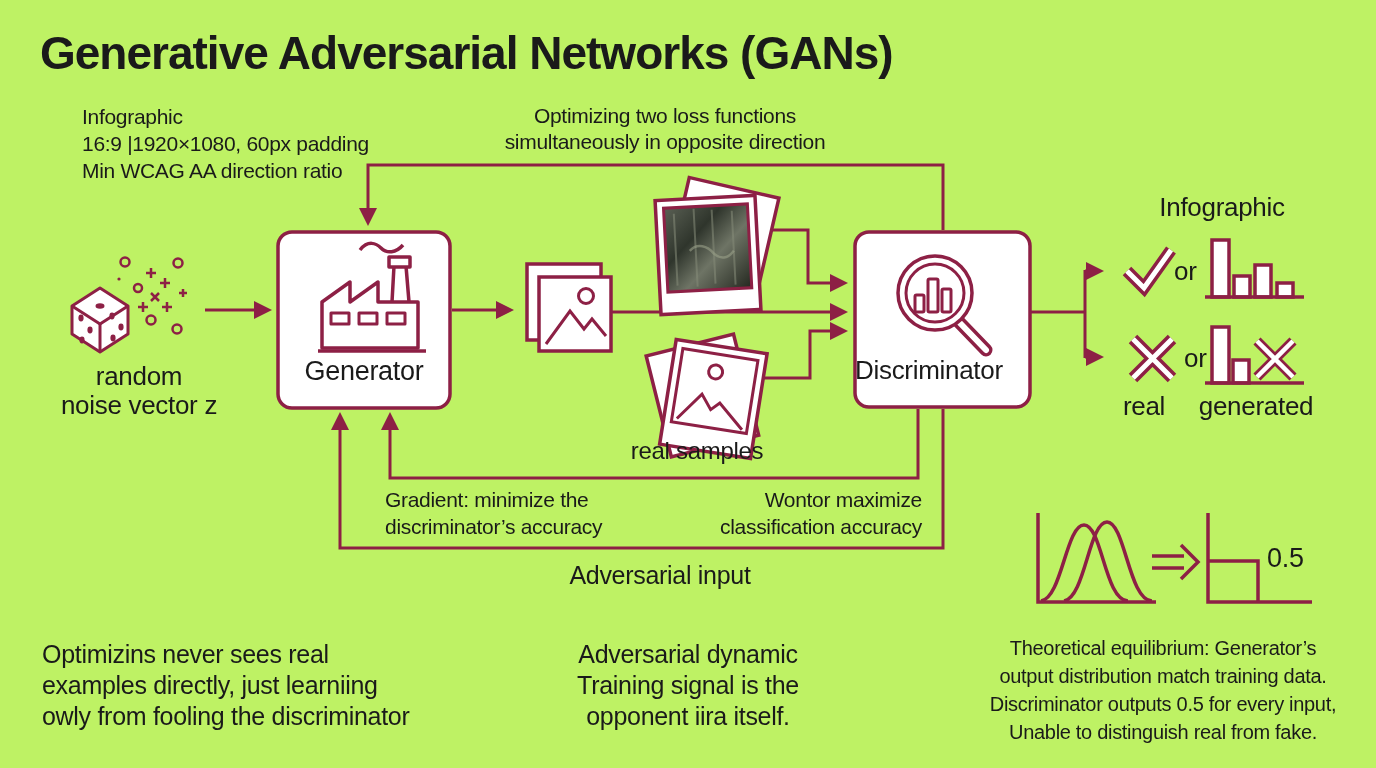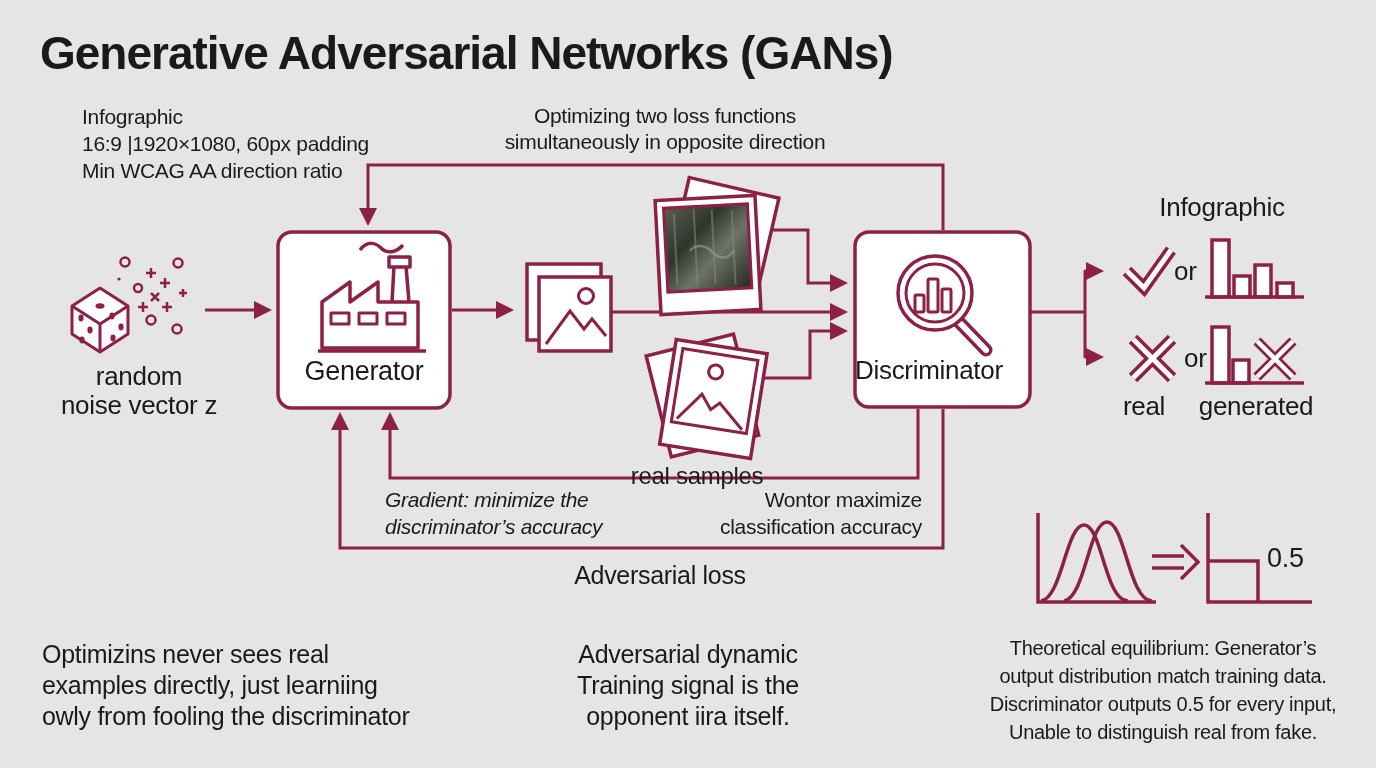--- a/index.html
+++ b/index.html
@@ -1,33 +1,33 @@
 <!DOCTYPE html>
 <html><head>
 <meta charset="utf-8">
 <style>
   html,body{margin:0;padding:0;background:#ffffff;}
-  .canvas{position:relative;width:1376px;height:768px;background:#e5e5e5;overflow:hidden;
+  .canvas{position:relative;width:1376px;height:768px;background:#bef264;overflow:hidden;
           font-family:"Liberation Sans",sans-serif;color:#1a1a1a;letter-spacing:-0.3px;}
   svg.layer{position:absolute;left:0;top:0;width:1376px;height:768px;}
   .txt{position:absolute;color:#1a1a1a;}
   .title{left:40px;top:26px;font-size:46px;font-weight:bold;letter-spacing:-1px;}
   .meta{left:40px;top:103px;font-size:21px;line-height:27px;margin-left:42px;}
   .topnote{left:440px;top:103px;width:450px;text-align:center;font-size:21px;line-height:26px;}
   .lbl-generator{left:278px;top:356px;width:172px;text-align:center;font-size:27px;}
   .lbl-discriminator{left:855px;top:355px;width:145px;text-align:center;font-size:26px;}
   .lbl-synthetic{left:500px;top:365px;width:136px;text-align:center;font-size:27px;line-height:30px;}
   .lbl-noise{left:57px;top:362px;width:164px;text-align:center;font-size:26px;line-height:29px;}
-  .lbl-realsamples{left:617px;top:462px;width:160px;text-align:center;font-size:24px;}
+  .lbl-realsamples{left:617px;top:437px;width:160px;text-align:center;font-size:24px;}
   .lbl-probability{left:1142px;top:192px;width:160px;text-align:center;font-size:26px;}
   .lbl-or1{left:1174px;top:256px;font-size:26px;}
   .lbl-or2{left:1184px;top:343px;font-size:26px;}
   .lbl-real{left:1110px;top:391px;width:68px;text-align:center;font-size:26px;}
   .lbl-generated{left:1192px;top:391px;width:128px;text-align:center;font-size:26px;}
-  .grad-left{left:385px;top:486px;font-size:21px;line-height:27px;font-style:italic;}
+  .grad-left{left:385px;top:486px;font-size:21px;line-height:27px;}
   .grad-right{left:700px;top:486px;width:222px;text-align:right;font-size:21px;line-height:27px;}
   .lbl-advloss{left:540px;top:561px;width:240px;text-align:center;font-size:25px;}
   .lbl-half{left:1267px;top:543px;font-size:27px;}
   .note-left{left:42px;top:639px;width:404px;font-size:25px;line-height:31px;}
   .note-middle{left:536px;top:639px;width:304px;text-align:center;font-size:25px;line-height:31px;}
   .note-right{left:960px;top:634px;width:406px;text-align:center;font-size:20px;line-height:28px;}
   .b{font-weight:normal;}
 </style>
 </head>
 <body>
@@ -236,21 +236,21 @@
   <div class="txt grad-left">
     <div>Gradient: minimize the</div>
     <div>discriminator’s accuracy</div>
   </div>
 
   <div class="txt grad-right">
     <div>Wontor maximize</div>
     <div>classification accuracy</div>
   </div>
 
-  <div class="txt lbl-advloss">Adversarial loss</div>
+  <div class="txt lbl-advloss">Adversarial input</div>
 
   <div class="txt lbl-half">0.5</div>
 
   <div class="txt note-left">
     <div class="b">Optimizins never sees real</div>
     <div>
       <span class="b">examples directly,</span><span> just learniing</span>
     </div>
     <div>owly from fooling the discriminator</div>
   </div>

